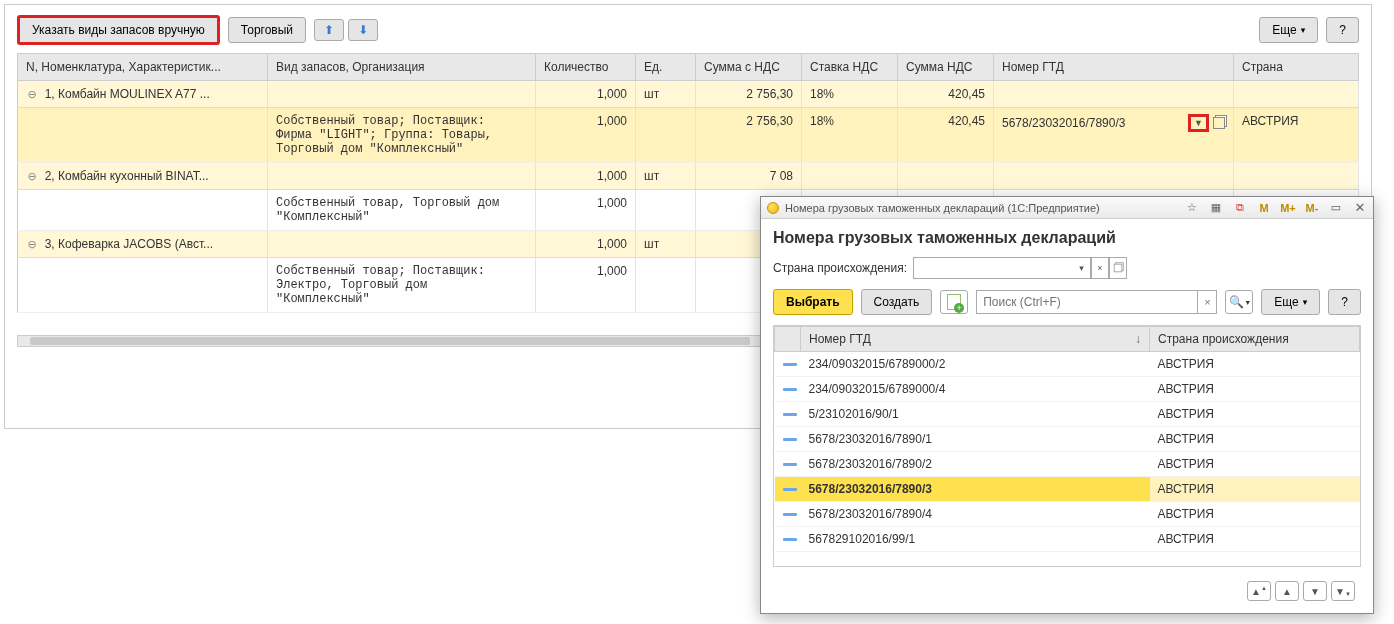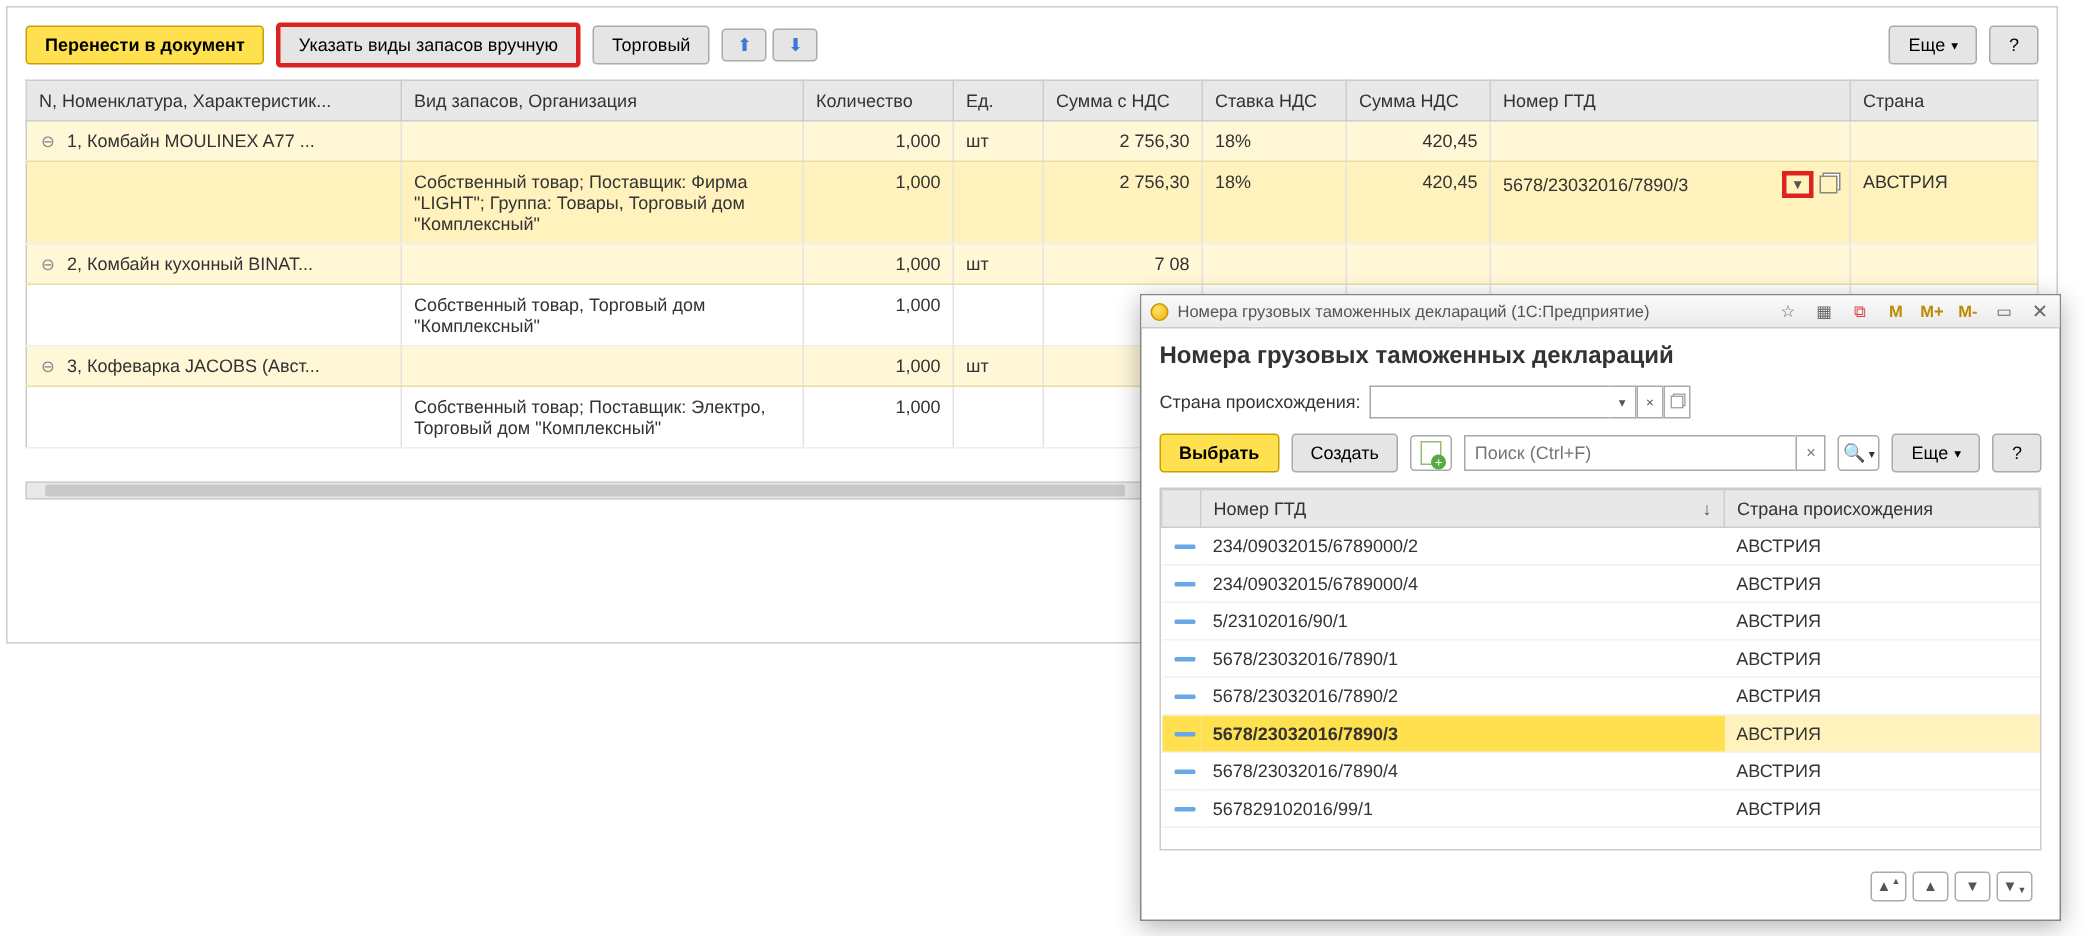--- a/index.html
+++ b/index.html
@@ -89,21 +89,21 @@
     border-bottom: 1px solid #e5dfa8;
   }
   .tbl tr.child td {
     background: #fff;
     border-bottom: 1px solid #eee;
   }
   .tbl tr.child.hl td {
     background: #fff2bd;
   }
   .tbl .num { text-align: right; }
-  .child-indent { padding-left: 0; }
+  .child-indent { padding-left: 0; font-family: Liberation Mono, monospace; }
   .expand-icon {
     display:inline-block; width:12px; color:#888; font-size:11px; text-align:center;
   }
   .gtd-cell-inner {
     display:flex; align-items:center; gap:4px;
   }
   .gtd-select-wrap {
     border: 3px solid #d22;
     display:inline-flex;
     align-items:center;
@@ -254,21 +254,20 @@
     background:#5a4; color:#fff; font-size:9px; width:10px;height:10px;
     line-height:10px;text-align:center;border-radius:50%;
   }
 </style>
 </head>
 <body>
 
 <div class="page">
 
   <div class="toolbar">
-    <button class="btn btn-yellow">Перенести в документ</button>
     <button class="btn btn-highlight-red">Указать виды запасов вручную</button>
     <button class="btn">Торговый</button>
     <div class="arrow-btn-group">
       <button class="btn">
           <span class="arrow-up">⬆</span>
         </button>
       <button class="btn">
           <span class="arrow-down">⬇</span>
         </button>
     </div>

